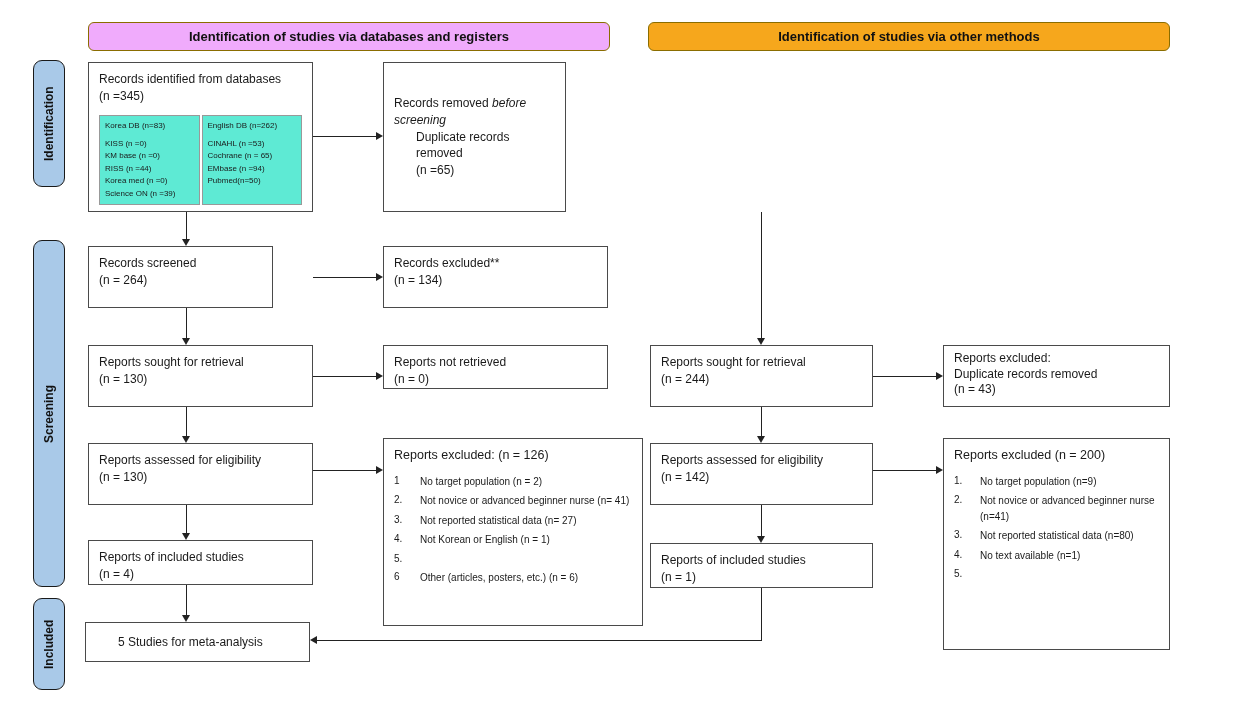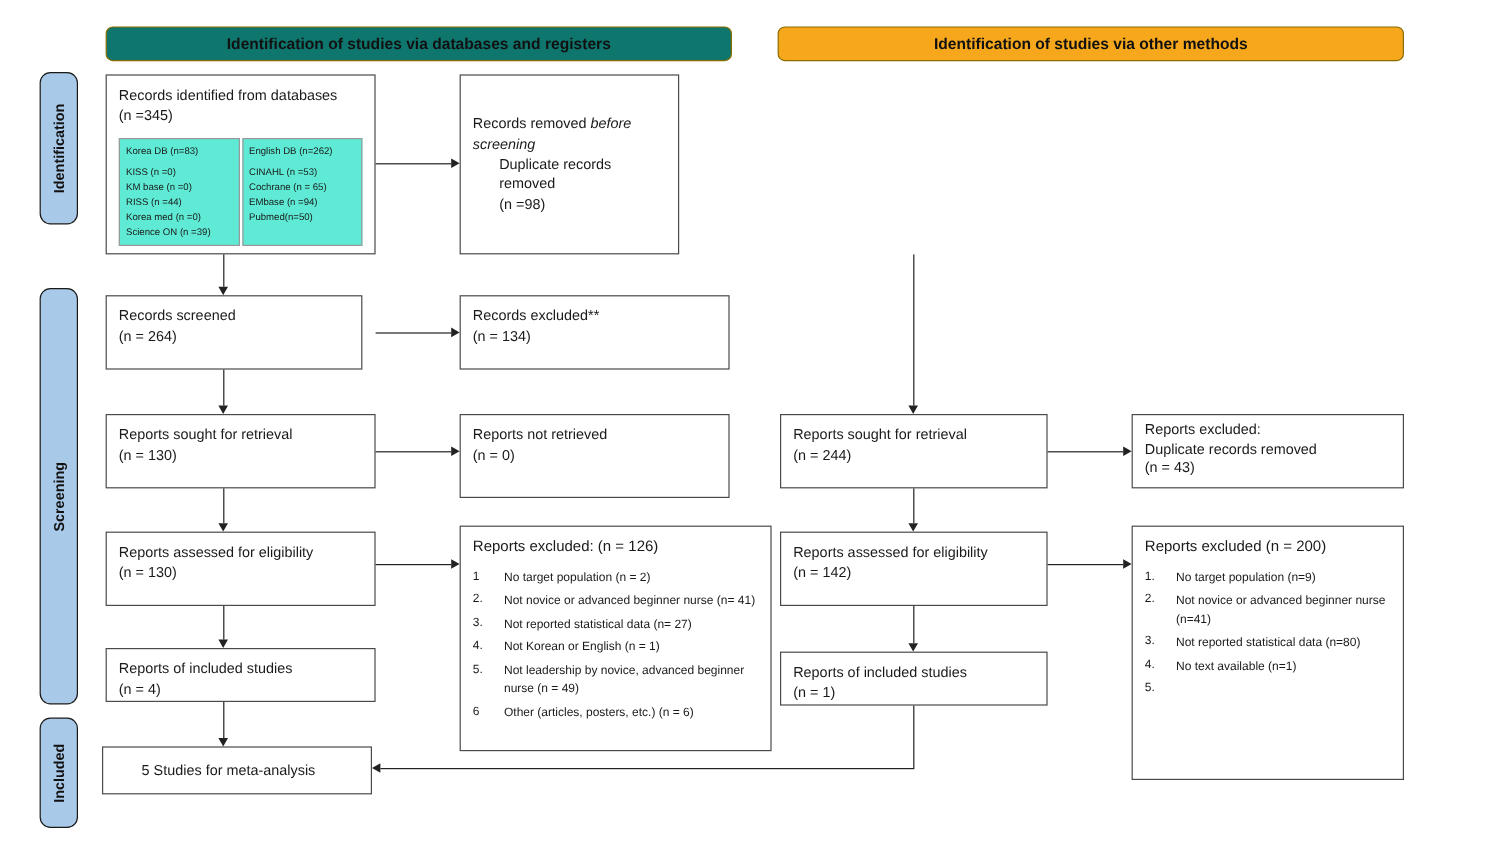--- a/index.html
+++ b/index.html
@@ -36,21 +36,21 @@
   .ah-r { position:absolute; width:0; height:0; border-top:4px solid transparent;
           border-bottom:4px solid transparent; border-left:7px solid #222; }
   .ah-l { position:absolute; width:0; height:0; border-top:4px solid transparent;
           border-bottom:4px solid transparent; border-right:7px solid #222; }
 </style>
 </head>
 <body>
 
 <div class="canvas">
 
-  <div class="hdr" style="left: 88px; top: 22px; width: 520px; background-color: #0f766e;">Identification of studies via databases and registers</div>
+  <div class="hdr" style="left: 88px; top: 22px; width: 520px; background-color: #f0abfc;">Identification of studies via databases and registers</div>
   <div class="hdr" style="left: 648px; top: 22px; width: 520px; background-color: rgb(246, 167, 28);">Identification of studies via other methods</div>
 
   <div class="stage" style="top: 60px; height: 125px; background-color: rgb(169, 201, 232);">Identification</div>
   <div class="stage" style="top: 240px; height: 345px; background-color: rgb(169, 201, 232);">Screening</div>
   <div class="stage" style="top: 598px; height: 90px; background-color: rgb(169, 201, 232);">Included</div>
 
   <div class="box" style="left:88px;top:62px;width:225px;height:150px">
     <div>Records identified from databases</div>
     <div>(n =345)</div>
     <div class="subwrap">
@@ -68,39 +68,39 @@
         <div>Cochrane (n = 65)</div>
         <div>EMbase (n =94)</div>
         <div>Pubmed(n=50)</div>
       </div>
     </div>
   </div>
 
   <div class="box center" style="left:383px;top:62px;width:183px;height:150px">
     <div><span>Records removed </span><i>before screening</i></div>
     <div class="ind">Duplicate records removed</div>
-    <div class="ind">(n =98)</div>
-  </div>
-
-  <div class="box" style="left:88px;top:246px;width:214px;height:62px">
+    <div class="ind">(n =65)</div>
+  </div>
+
+  <div class="box" style="left:88px;top:246px;width:185px;height:62px">
     <div>Records screened</div>
     <div>(n = 264)</div>
   </div>
 
   <div class="box" style="left:383px;top:246px;width:225px;height:62px">
     <div>Records excluded**</div>
     <div>(n = 134)</div>
   </div>
 
   <div class="box" style="left:88px;top:345px;width:225px;height:62px">
     <div>Reports sought for retrieval</div>
     <div>(n = 130)</div>
   </div>
 
-  <div class="box" style="left:383px;top:345px;width:225px;height:70px">
+  <div class="box" style="left:383px;top:345px;width:225px;height:44px">
     <div>Reports not retrieved</div>
     <div>(n = 0)</div>
   </div>
 
   <div class="box" style="left:88px;top:443px;width:225px;height:62px">
     <div>Reports assessed for eligibility</div>
     <div>(n = 130)</div>
   </div>
 
   <div class="box" style="left:383px;top:438px;width:260px;height:188px">
@@ -116,21 +116,20 @@
     <div class="li">
         <span class="num">3.</span>
         <span class="txt">Not reported statistical data (n= 27)</span>
       </div>
     <div class="li">
         <span class="num">4.</span>
         <span class="txt">Not Korean or English (n = 1)</span>
       </div>
     <div class="li">
         <span class="num">5.</span>
-        <span class="txt">Not leadership by novice, advanced beginner nurse (n = 49)</span>
       </div>
     <div class="li">
         <span class="num">6</span>
         <span class="txt">Other (articles, posters, etc.) (n = 6)</span>
       </div>
   </div>
 
   <div class="box" style="left:88px;top:540px;width:225px;height:45px">
     <div>Reports of included studies</div>
     <div>(n = 4)</div>

